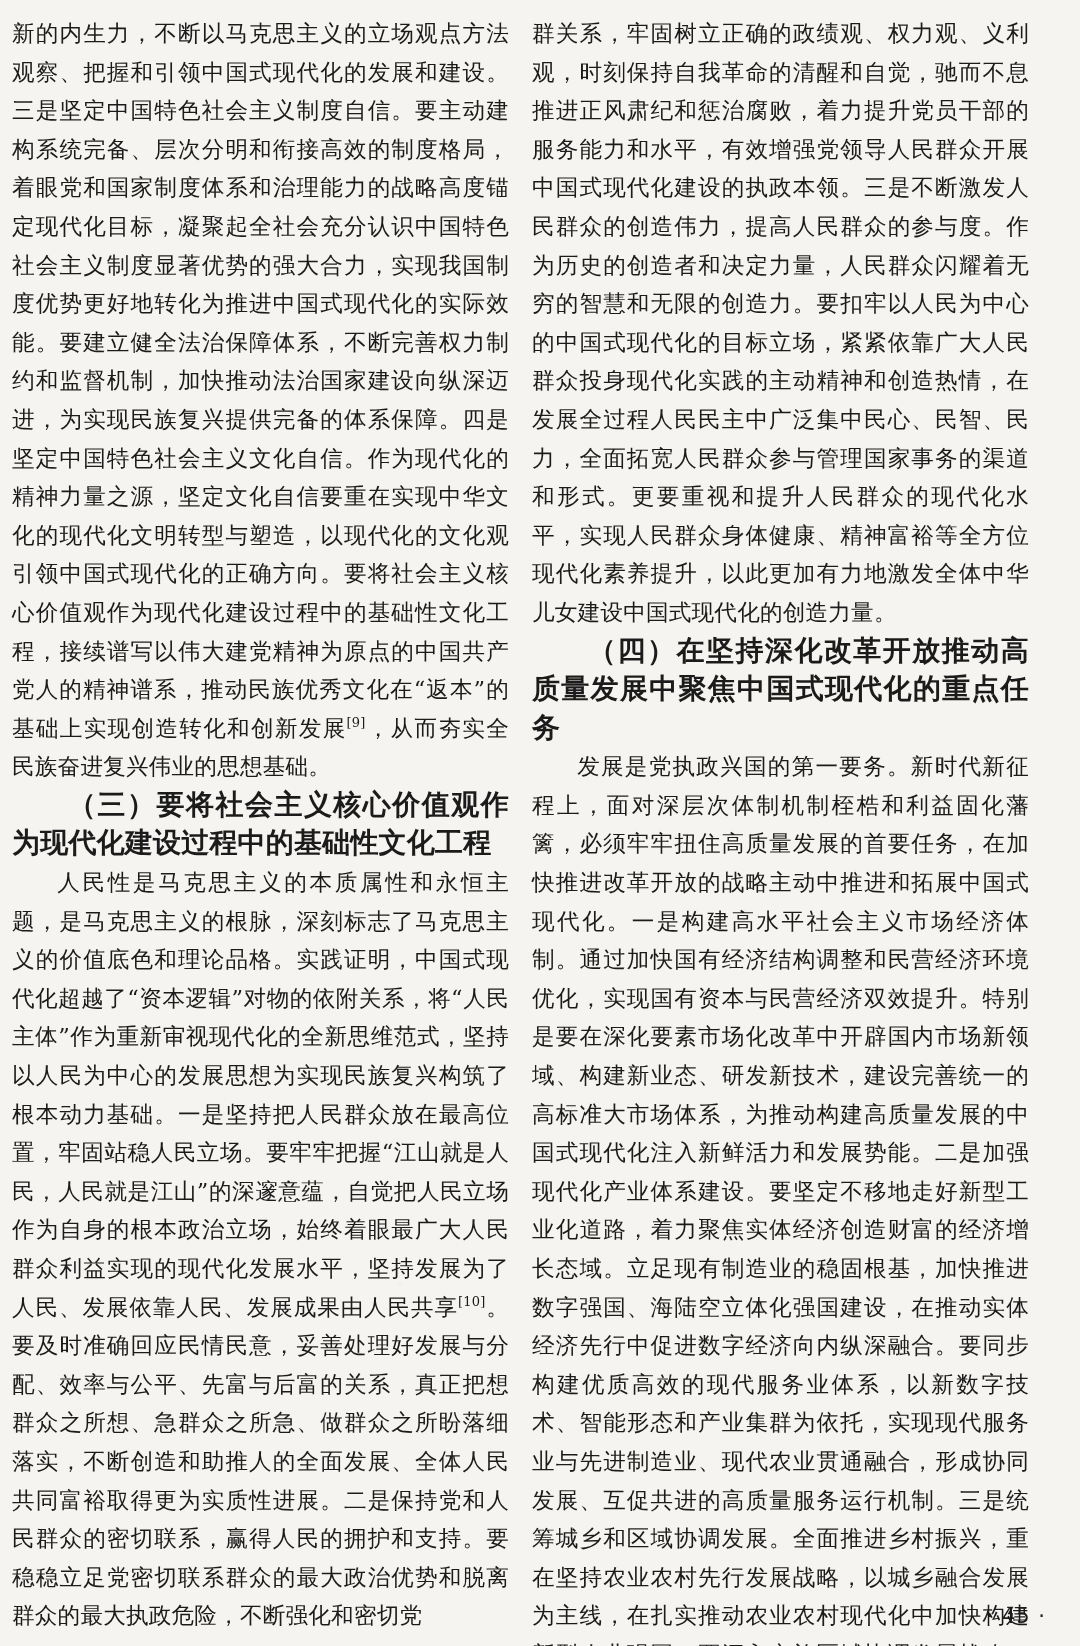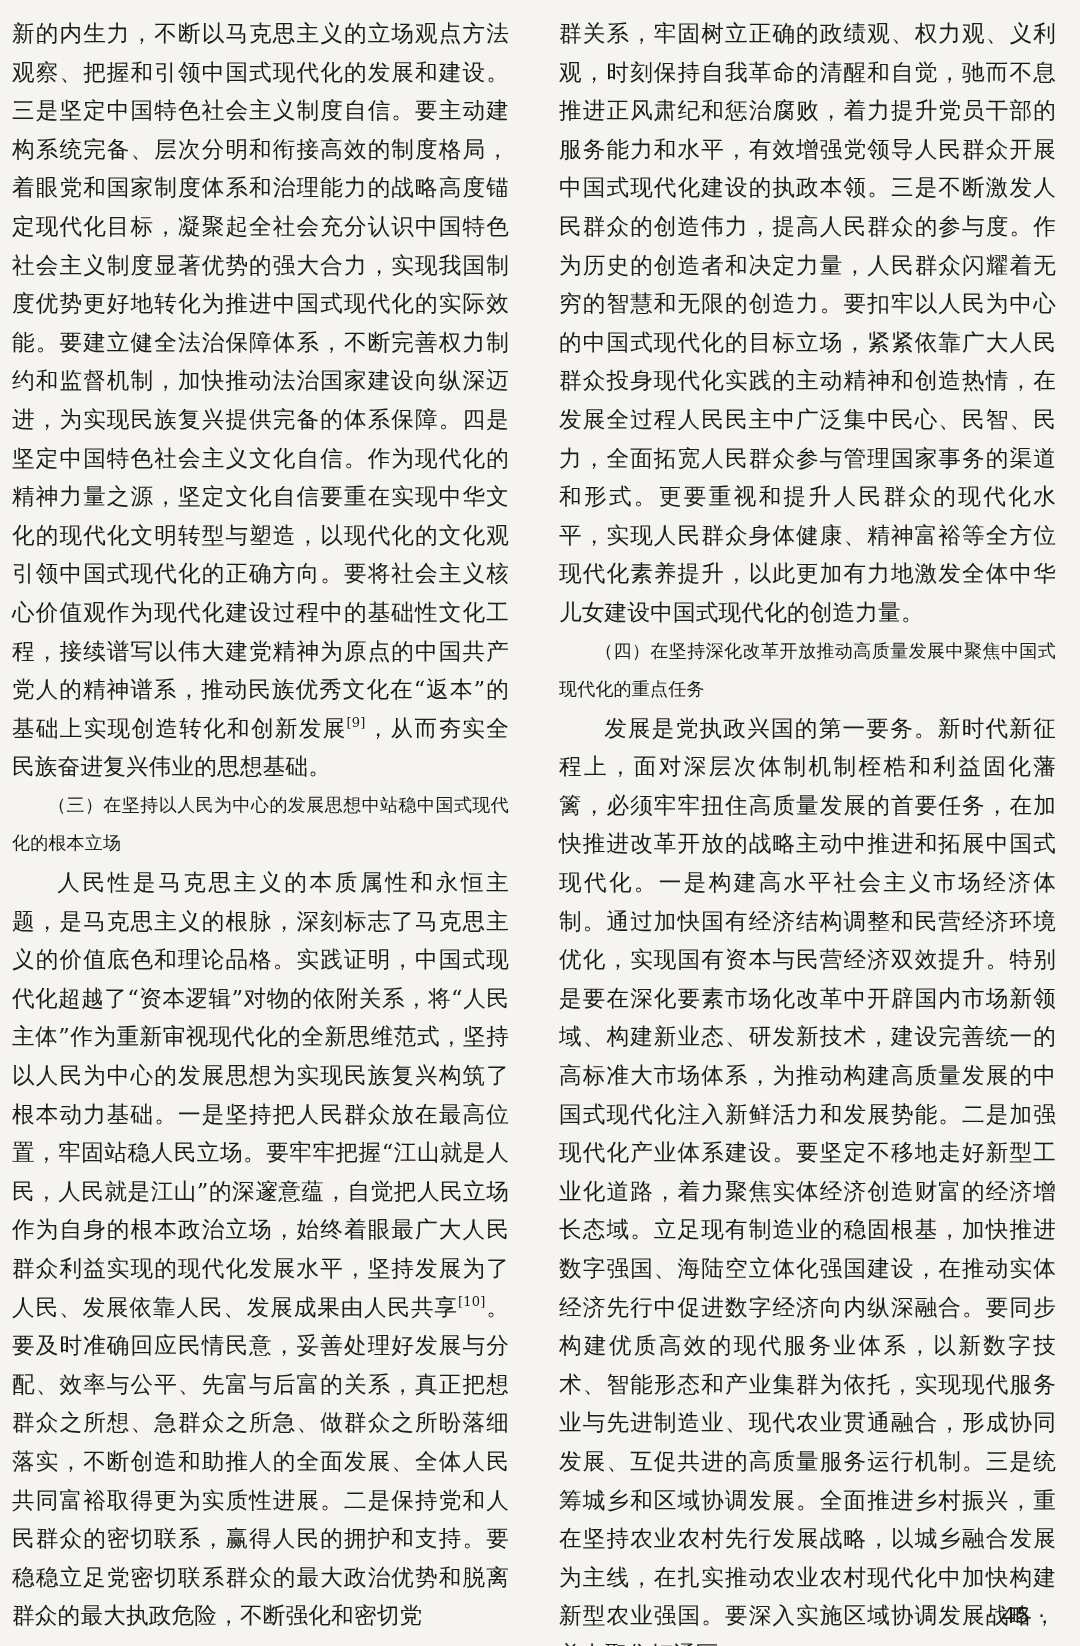--- a/index.html
+++ b/index.html
@@ -25,42 +25,42 @@
       radial-gradient(circle at 37% 78%, rgba(0,0,0,0.015) 0 2px, transparent 3px),
       radial-gradient(circle at 85% 66%, rgba(0,0,0,0.015) 0 2px, transparent 3px);
   }
   .columns {
     position: absolute;
     top: 14px;
     left: 12px;
     right: 12px;
     bottom: 64px;
     display: flex;
-    gap: 50px;
+    gap: 23px;
   }
   .col {
     width: 497px;
     flex: 0 0 497px;
   }
   p {
     margin: 0;
     font-size: 22.6px;
     line-height: 38.6px;
     text-align: justify;
     text-justify: inter-ideograph;
     letter-spacing: 0.2px;
   }
   p.indent {
     text-indent: 2em;
   }
   p.heading {
     text-indent: 2em;
-    font-weight: normal;
+    font-weight: bold;
     font-family: "DejaVu Sans", "Liberation Sans", sans-serif;
-    font-size: 18px;
+    font-size: 28px;
   }
   sup {
     font-size: 13px;
     vertical-align: super;
     line-height: 0;
   }
   .footer {
     position: absolute;
     right: 34px;
     bottom: 18px;
@@ -72,21 +72,21 @@
 </head>
 <body>
 
 <div class="page">
 
   <div class="columns">
 
     <div class="col">
       <p class="body"><span>新的内生力，不断以马克思主义的立场观点方法观察、把握和引领中国式现代化的发展和建设。三是坚定中国特色社会主义制度自信。要主动建构系统完备、层次分明和衔接高效的制度格局，着眼党和国家制度体系和治理能力的战略高度锚定现代化目标，凝聚起全社会充分认识中国特色社会主义制度显著优势的强大合力，实现我国制度优势更好地转化为推进中国式现代化的实际效能。要建立健全法治保障体系，不断完善权力制约和监督机制，加快推动法治国家建设向纵深迈进，为实现民族复兴提供完备的体系保障。四是坚定中国特色社会主义文化自信。作为现代化的精神力量之源，坚定文化自信要重在实现中华文化的现代化文明转型与塑造，以现代化的文化观引领中国式现代化的正确方向。要将社会主义核心价值观作为现代化建设过程中的基础性文化工程，接续谱写以伟大建党精神为原点的中国共产党人的精神谱系，推动民族优秀文化在“返本”的基础上实现创造转化和创新发展</span><sup>[9]</sup><span>，从而夯实全民族奋进复兴伟业的思想基础。</span></p>
 
-      <p class="heading">（三）在坚持以人民为中心的发展思想中站稳中国式现代化的根本立场</p>
+      <p class="heading">（三）要将社会主义核心价值观作为现代化建设过程中的基础性文化工程</p>
 
       <p class="indent"><span>人民性是马克思主义的本质属性和永恒主题，是马克思主义的根脉，深刻标志了马克思主义的价值底色和理论品格。实践证明，中国式现代化超越了“资本逻辑”对物的依附关系，将“人民主体”作为重新审视现代化的全新思维范式，坚持以人民为中心的发展思想为实现民族复兴构筑了根本动力基础。一是坚持把人民群众放在最高位置，牢固站稳人民立场。要牢牢把握“江山就是人民，人民就是江山”的深邃意蕴，自觉把人民立场作为自身的根本政治立场，始终着眼最广大人民群众利益实现的现代化发展水平，坚持发展为了人民、发展依靠人民、发展成果由人民共享</span><sup>[10]</sup><span>。要及时准确回应民情民意，妥善处理好发展与分配、效率与公平、先富与后富的关系，真正把想群众之所想、急群众之所急、做群众之所盼落细落实，不断创造和助推人的全面发展、全体人民共同富裕取得更为实质性进展。二是保持党和人民群众的密切联系，赢得人民的拥护和支持。要稳稳立足党密切联系群众的最大政治优势和脱离群众的最大执政危险，不断强化和密切党</span></p>
     </div>
 
     <div class="col">
       <p class="body">群关系，牢固树立正确的政绩观、权力观、义利观，时刻保持自我革命的清醒和自觉，驰而不息推进正风肃纪和惩治腐败，着力提升党员干部的服务能力和水平，有效增强党领导人民群众开展中国式现代化建设的执政本领。三是不断激发人民群众的创造伟力，提高人民群众的参与度。作为历史的创造者和决定力量，人民群众闪耀着无穷的智慧和无限的创造力。要扣牢以人民为中心的中国式现代化的目标立场，紧紧依靠广大人民群众投身现代化实践的主动精神和创造热情，在发展全过程人民民主中广泛集中民心、民智、民力，全面拓宽人民群众参与管理国家事务的渠道和形式。更要重视和提升人民群众的现代化水平，实现人民群众身体健康、精神富裕等全方位现代化素养提升，以此更加有力地激发全体中华儿女建设中国式现代化的创造力量。</p>
 
       <p class="heading">（四）在坚持深化改革开放推动高质量发展中聚焦中国式现代化的重点任务</p>
 
       <p class="indent">发展是党执政兴国的第一要务。新时代新征程上，面对深层次体制机制桎梏和利益固化藩篱，必须牢牢扭住高质量发展的首要任务，在加快推进改革开放的战略主动中推进和拓展中国式现代化。一是构建高水平社会主义市场经济体制。通过加快国有经济结构调整和民营经济环境优化，实现国有资本与民营经济双效提升。特别是要在深化要素市场化改革中开辟国内市场新领域、构建新业态、研发新技术，建设完善统一的高标准大市场体系，为推动构建高质量发展的中国式现代化注入新鲜活力和发展势能。二是加强现代化产业体系建设。要坚定不移地走好新型工业化道路，着力聚焦实体经济创造财富的经济增长态域。立足现有制造业的稳固根基，加快推进数字强国、海陆空立体化强国建设，在推动实体经济先行中促进数字经济向内纵深融合。要同步构建优质高效的现代服务业体系，以新数字技术、智能形态和产业集群为依托，实现现代服务业与先进制造业、现代农业贯通融合，形成协同发展、互促共进的高质量服务运行机制。三是统筹城乡和区域协调发展。全面推进乡村振兴，重在坚持农业农村先行发展战略，以城乡融合发展为主线，在扎实推动农业农村现代化中加快构建新型农业强国。要深入实施区域协调发展战略，着力聚焦打通区</p>

